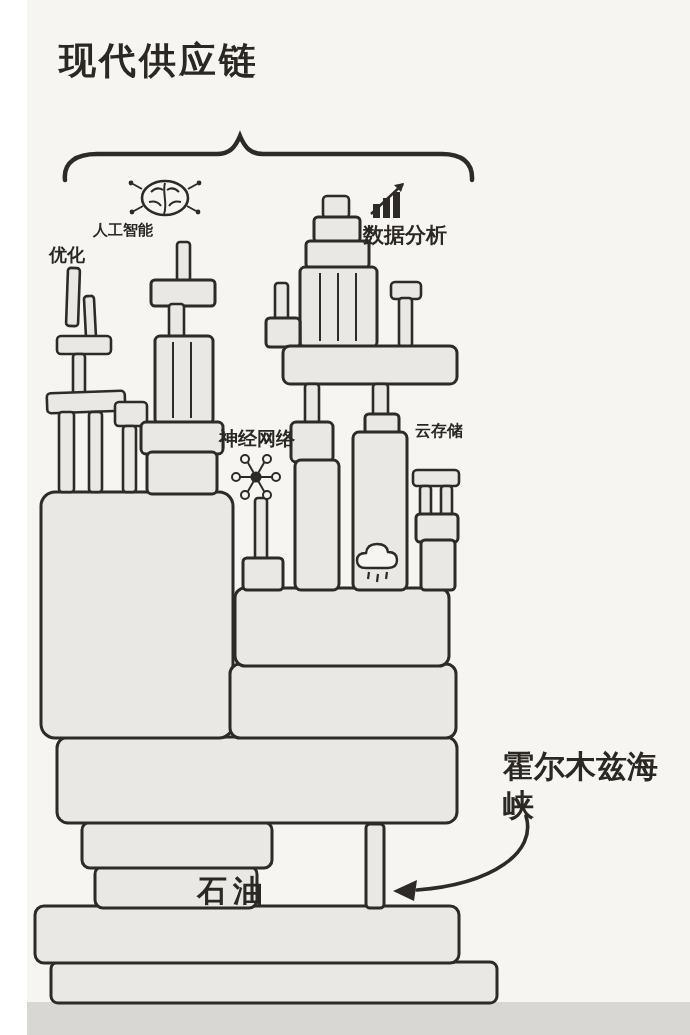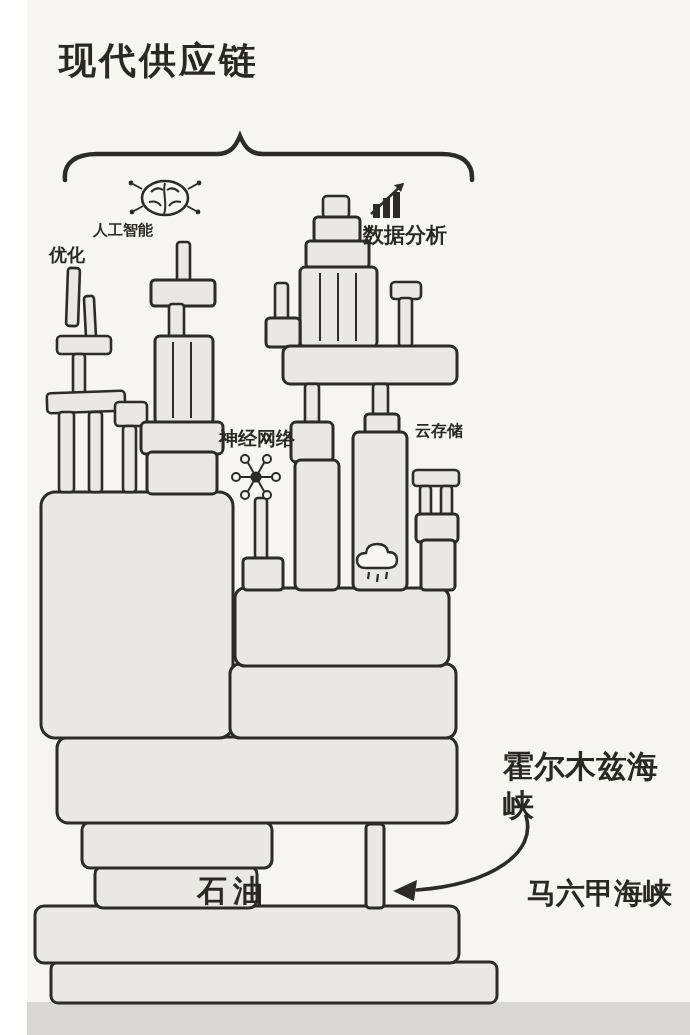--- a/index.html
+++ b/index.html
@@ -156,15 +156,14 @@
     </g>
   </svg>
 
   <div class="lbl title">现代供应链</div>
   <div class="lbl lbl-opt">优化</div>
   <div class="lbl lbl-ai">人工智能</div>
   <div class="lbl lbl-da">数据分析</div>
   <div class="lbl lbl-nn">神经网络</div>
   <div class="lbl lbl-cs">云存储</div>
   <div class="lbl lbl-hormuz">霍尔木兹海峡</div>
-  <div class="lbl lbl-malacca">马六甲海峡</div>
   <div class="lbl lbl-oil">石油</div>
 </div>
 
 </body></html>

